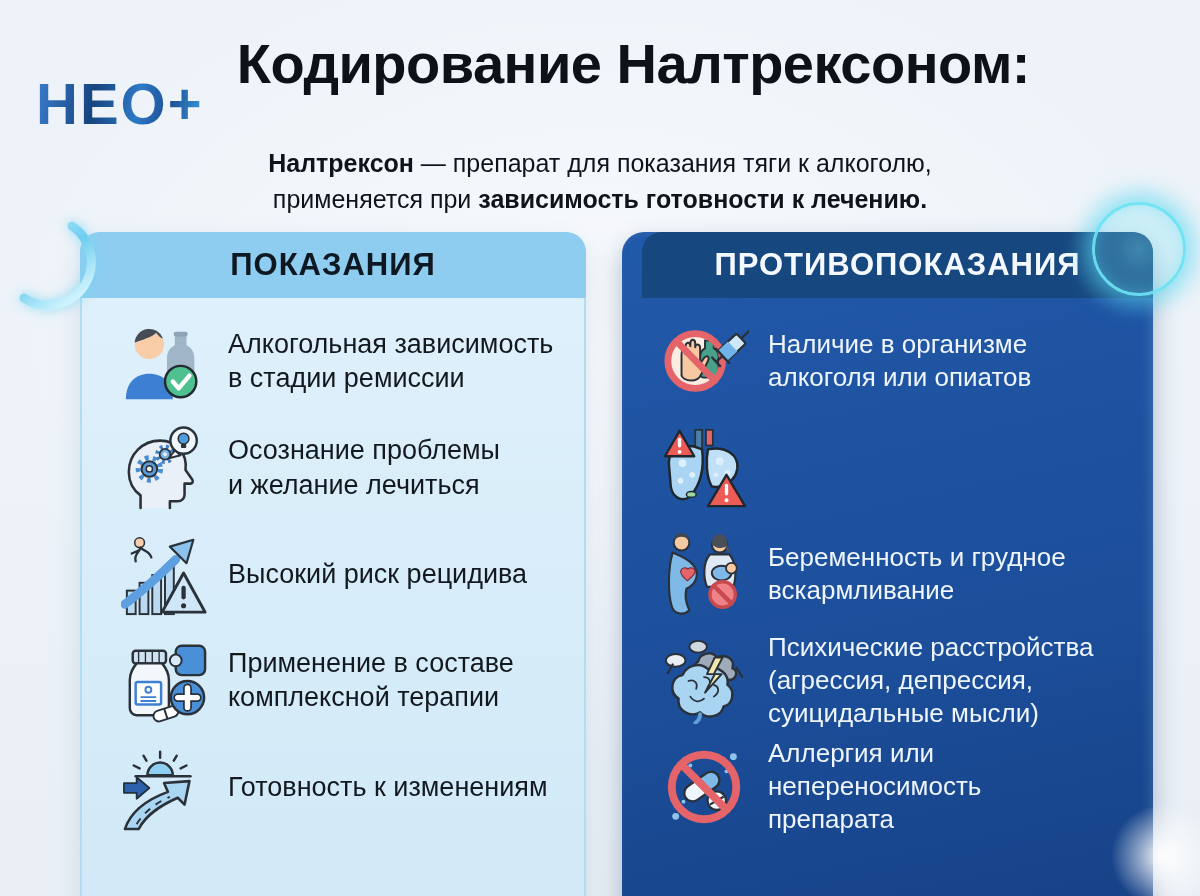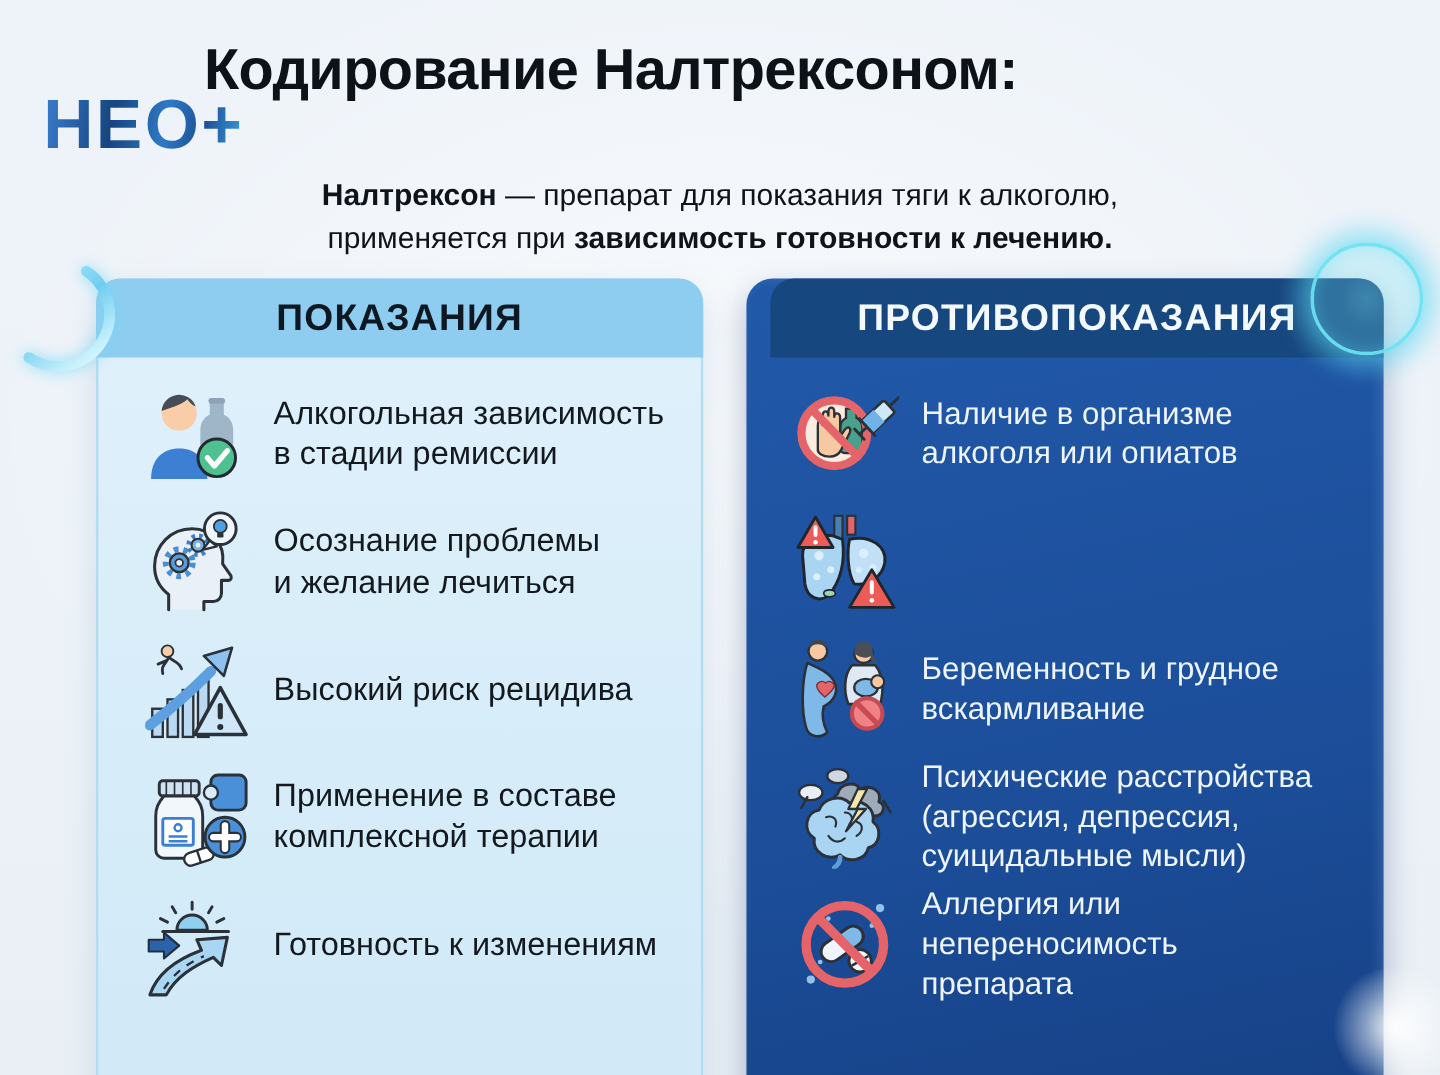--- a/index.html
+++ b/index.html
@@ -13,22 +13,22 @@
   .vignette{position:absolute;inset:0;pointer-events:none;
     background:radial-gradient(ellipse 120% 115% at 50% 45%, rgba(0,0,0,0) 72%, rgba(80,95,115,.16) 100%);}
   
   .logo{
     position:absolute;left:36px;top:26px;
     font-size:58px;font-weight:bold;letter-spacing:2px;
     background:linear-gradient(100deg,#3b7fd0 0%,#16457f 35%,#2e79c6 60%,#1c4f95 78%,#3fa4e4 100%);
     -webkit-background-clip:text;background-clip:text;color:transparent;margin-top:44px;
   }
   .title{
-    position:absolute;left:170px;top:30px;width:860px;text-align:left;
-    font-size:48px;line-height:1.22;font-weight:bold;color:#0d1219;letter-spacing:-.5px;
+    position:absolute;left:170px;top:30px;width:860px;text-align:right;
+    font-size:56px;line-height:1.22;font-weight:bold;color:#0d1219;letter-spacing:-.5px;
   }
   .subtitle{
     position:absolute;left:200px;top:146px;width:800px;text-align:center;
     font-size:25px;line-height:1.42;color:#0f141b;
   }
   .subtitle b{font-weight:bold;}
   
   .card{position:absolute;top:232px;height:761px;border-radius:22px;}
   .card-light{
     left:80px;width:506px;

